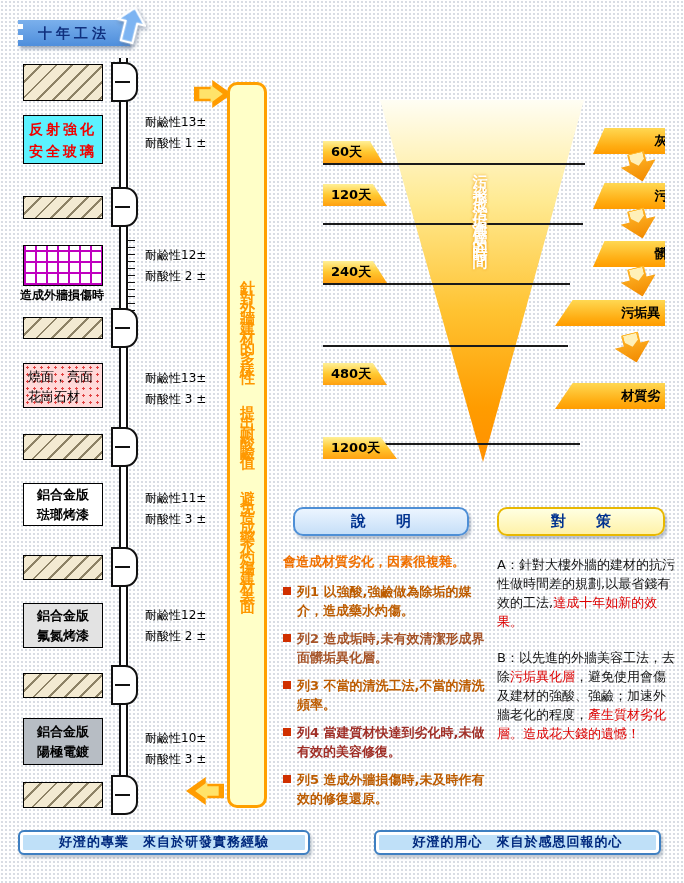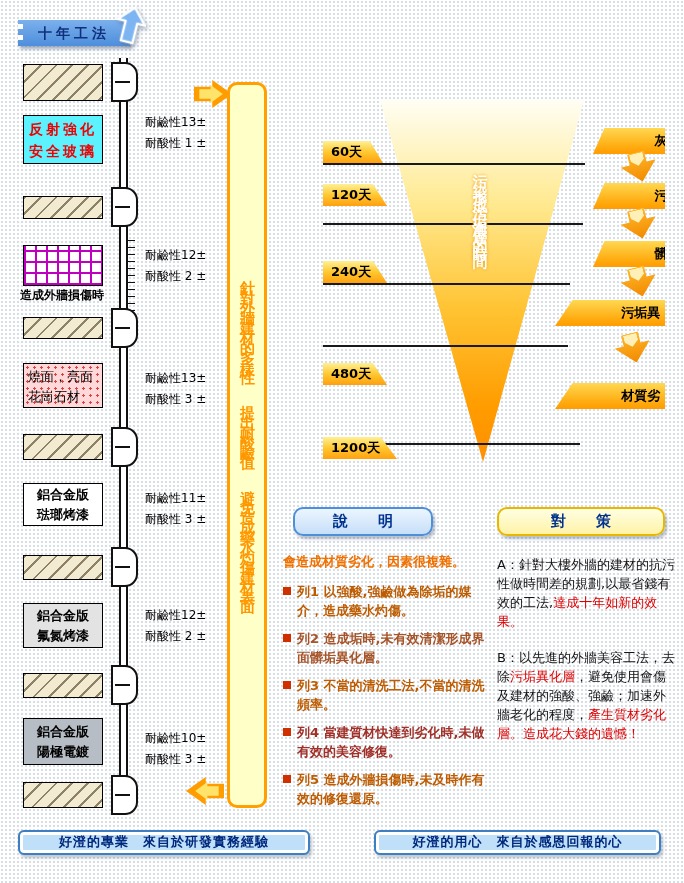--- a/index.html
+++ b/index.html
@@ -103,21 +103,21 @@
       clip-path:polygon(26% 0,74% 0,74% 38%,100% 38%,50% 100%,0 38%,26% 38%);
       background:linear-gradient(180deg,#FFB72A,#F28A00); }
   .down-arrow .d-inner{ position:absolute; left:31%; top:1px; width:38%; height:42%;
       clip-path:polygon(0 0,100% 0,100% 55%,50% 100%,0 55%); background:#FFF0B8; }
   #da1{ left:621px; top:152px; } #da2{ left:621px; top:209px; }
   #da3{ left:621px; top:267px; } #da4{ left:615px; top:333px; }
   
   .sec-btn{ position:absolute; top:507px; height:29px; border-radius:10px;
             color:#00328F; font-weight:bold; font-size:15px; text-align:center;
             line-height:25px; box-shadow:2px 3px 3px rgba(80,100,130,.4); }
-  .btn-explain{ left:293px; width:140px; background:linear-gradient(180deg,#ECF5FF,#C6DFF8);
+  .btn-explain{ left:293px; width:176px; background:linear-gradient(180deg,#ECF5FF,#C6DFF8);
                 border:2px solid #4E8FD6; }
   .btn-counter{ left:497px; width:168px; background:linear-gradient(180deg,#FFFFE2,#FFF2A8);
                 border:2px solid #E8B800; }
   
   .explain{ position:absolute; left:283px; top:553px; width:208px; font-size:13px; }
   .explain-head{ color:#F07000; font-weight:bold; margin-bottom:11px; }
   .exp-item{ position:relative; padding-left:14px; line-height:19px; margin-bottom:9px;
              font-weight:bold; }
   .exp-item .bullet{ position:absolute; left:0; top:5px; width:8px; height:8px;
                      background:#D03000; }

